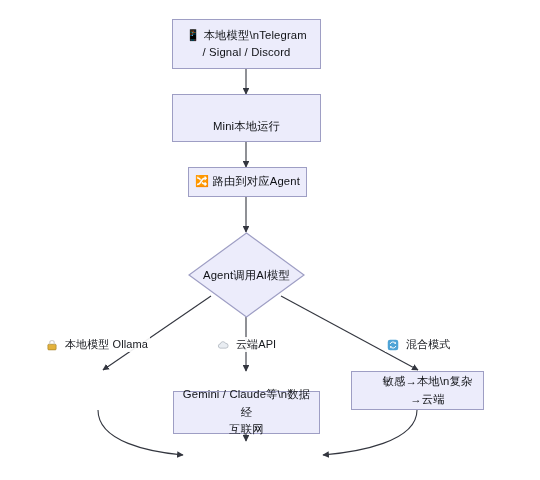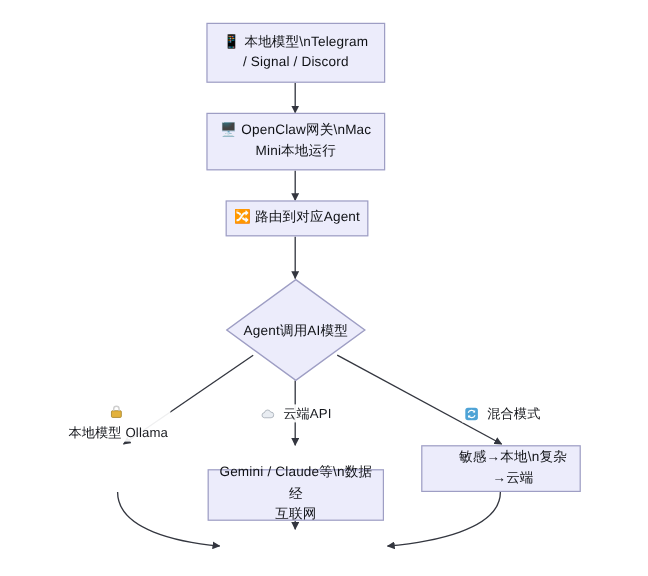--- a/index.html
+++ b/index.html
@@ -116,37 +116,37 @@
 
   <div class="node" style="left:172px; top:19px; width:149px; height:50px;">
     <span class="node-text">
       <span>📱 本地模型\nTelegram</span><br>
       <span>/ Signal / Discord</span>
     </span>
   </div>
 
   <div class="node" style="left:172px; top:94px; width:149px; height:48px;">
     <span class="node-text">
-      <span>🖥️ OpenClaw网关\nMac</span><br>
+      <br>
       <span>Mini本地运行</span>
     </span>
   </div>
 
   <div class="node" style="left:188px; top:167px; width:119px; height:30px;">
     <span class="node-text">🔀 路由到对应Agent</span>
   </div>
 
   <div class="diamond-wrap" style="left:188px; top:232px; width:117px; height:86px;">
     <svg class="diamond-shape" viewBox="0 0 117 86" preserveAspectRatio="none">
       <polygon points="58.5,1 116,43 58.5,85 1,43" fill="#ECECFB" stroke="#9E9EC4" stroke-width="1.2"></polygon>
     </svg>
     <span class="diamond-label">Agent调用AI模型</span>
   </div>
 
-  <div class="edge-label" style="left:55px; top:337px;flex-direction:column;">
+  <div class="edge-label" style="left:44px; top:337px;">
     <svg class="ico" viewBox="0 0 16 16">
       <rect x="2.5" y="7" width="11" height="7.5" rx="1.2" fill="#E3B23C" stroke="#9c7a20" stroke-width="0.8"></rect>
       <path d="M5 7 V5 a3 3 0 0 1 6 0 V7" fill="none" stroke="#cfcfcf" stroke-width="1.6"></path>
     </svg>
     <span>本地模型 Ollama</span>
   </div>
 
   <div class="edge-label" style="left:215px; top:337px;">
     <svg class="ico" viewBox="0 0 16 16">
       <path d="M4.2 12.2 a2.9 2.9 0 0 1 0.3 -5.75 a3.6 3.6 0 0 1 6.9 -0.6 a2.9 2.9 0 0 1 0.5 6.35 z" fill="#E9EDF2" stroke="#9aa3ad" stroke-width="0.8"></path>

